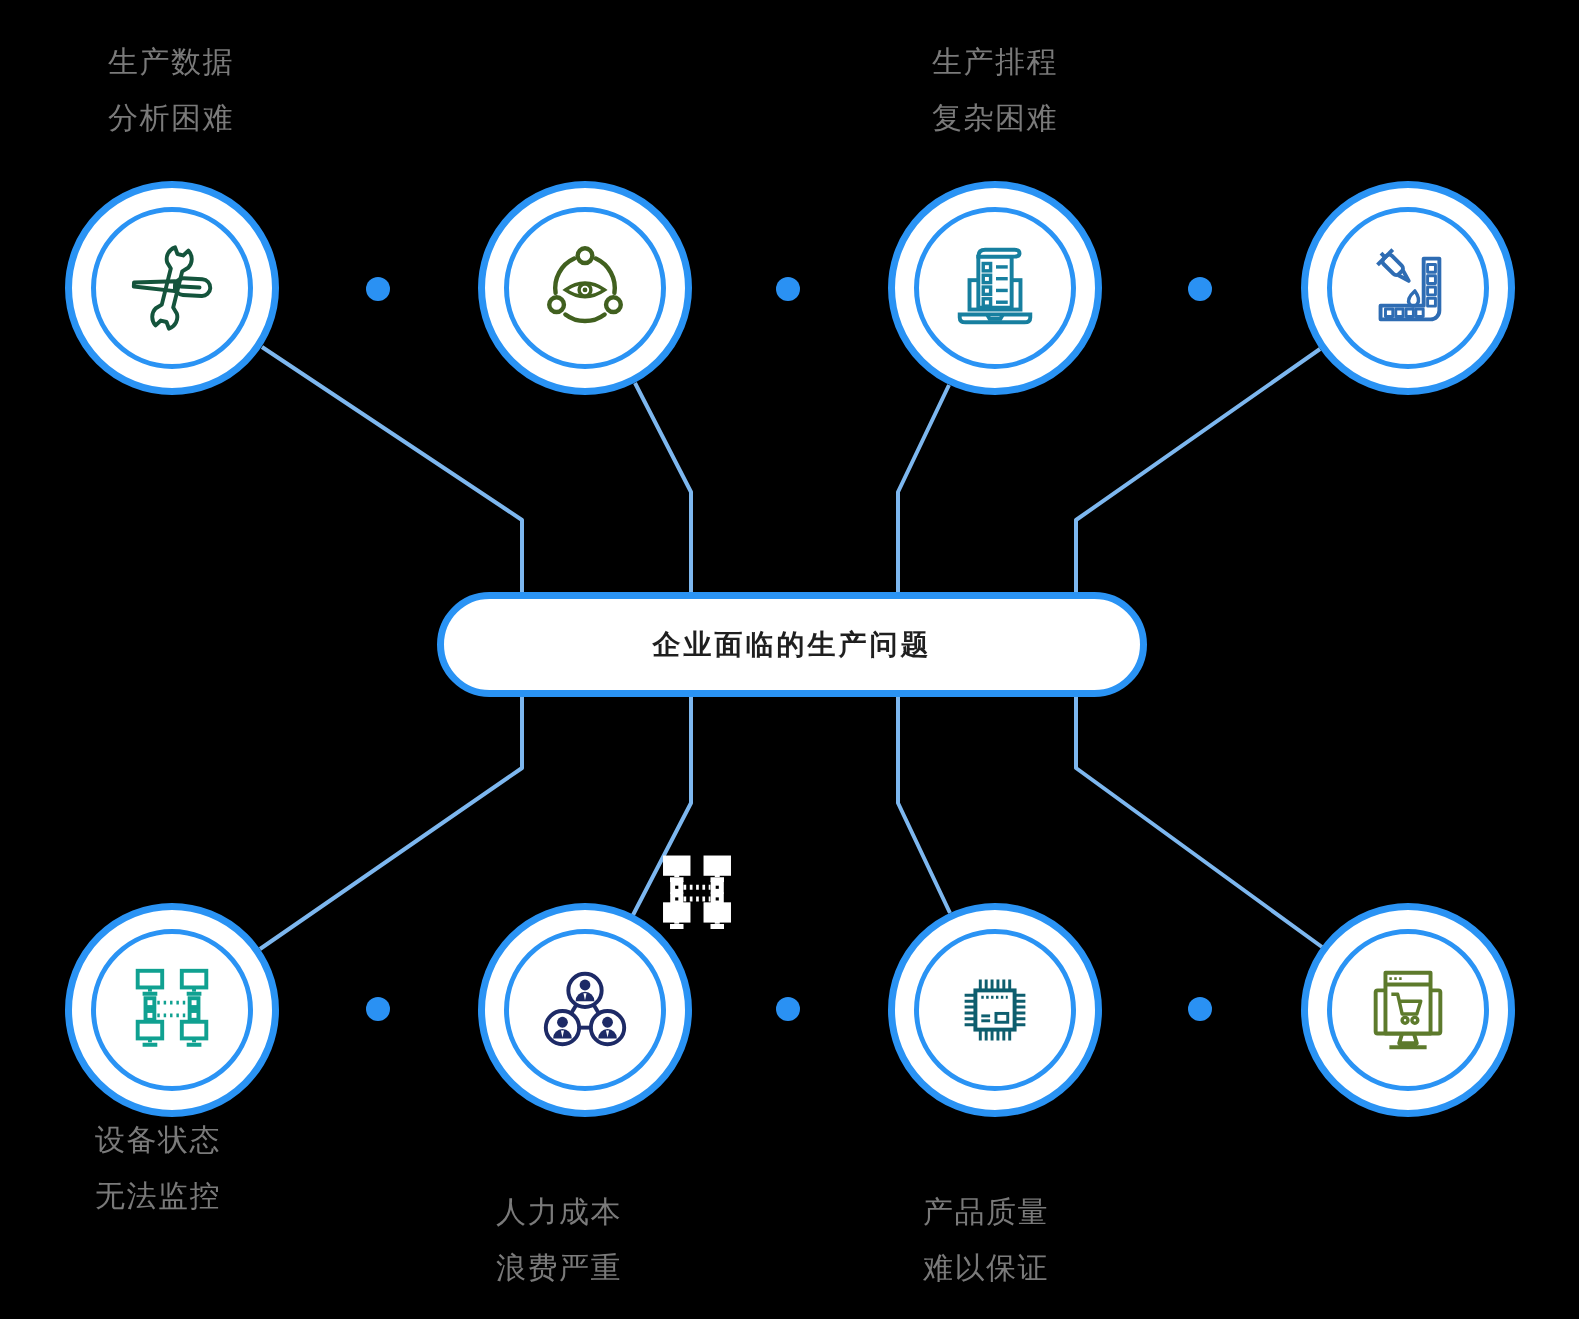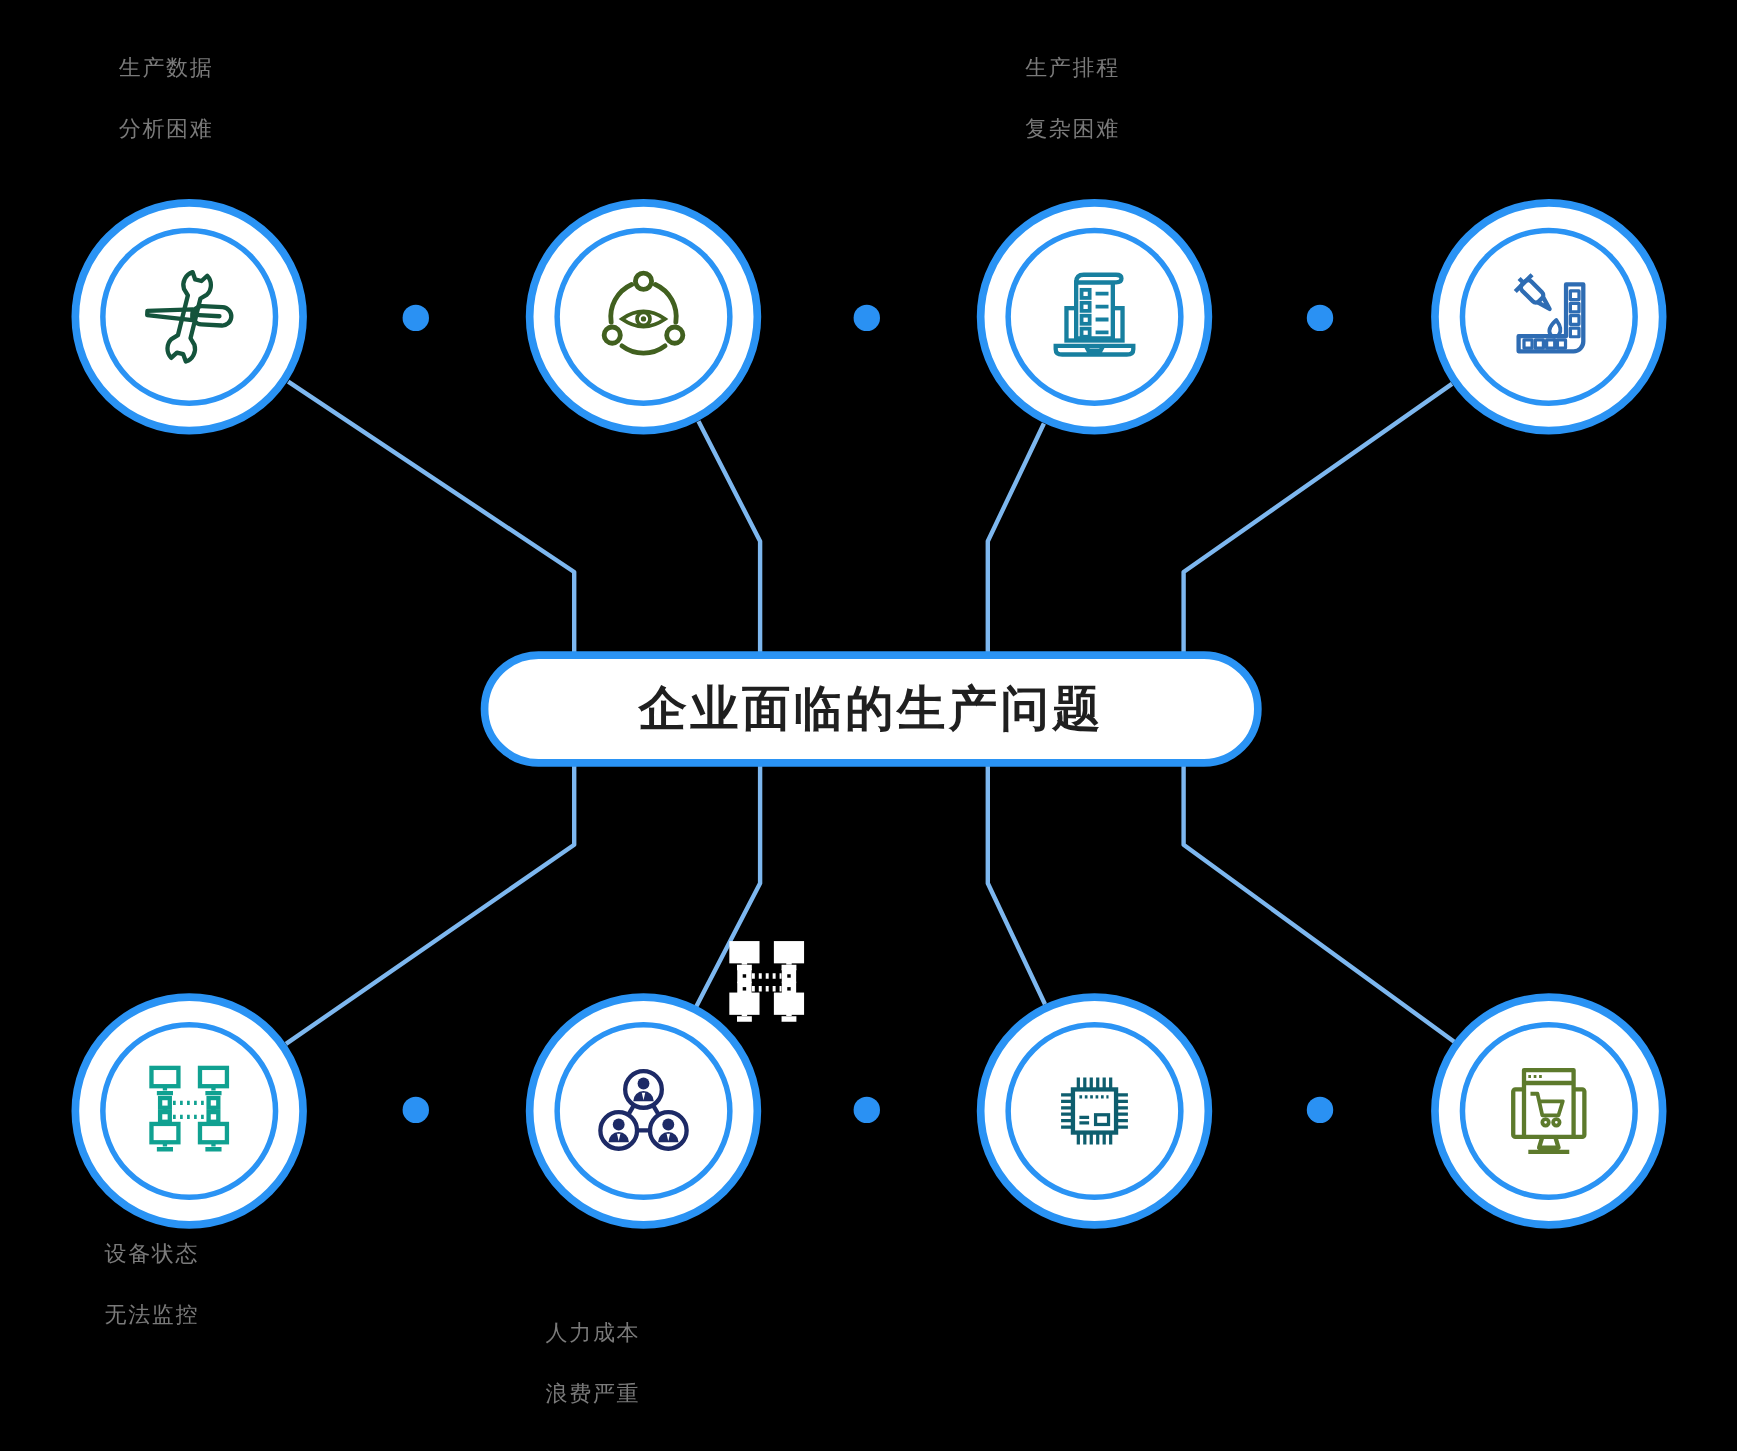--- a/index.html
+++ b/index.html
@@ -16,23 +16,23 @@
     position:absolute;left:50%;top:50%;transform:translate(-50%,-50%);
     width:162px;height:162px;box-sizing:border-box;border:5px solid #2a93f4;
     border-radius:50%;display:flex;align-items:center;justify-content:center;
   }
   .icon{width:98px;height:98px;display:block;}
   .pill{
     position:absolute;left:437px;top:592px;width:710px;height:105px;box-sizing:border-box;
     background:#ffffff;border:7px solid #2a93f4;border-radius:60px;
     display:flex;align-items:center;justify-content:center;z-index:3;
   }
-  .pill-title{font-size:44px;font-weight:bold;color:#1f1f1f;letter-spacing:3px;white-space:nowrap;}
+  .pill-title{font-size:28px;font-weight:bold;color:#1f1f1f;letter-spacing:3px;white-space:nowrap;}
   .label{
-    position:absolute;color:#7a7a7a;font-size:20px;line-height:56px;
+    position:absolute;color:#7a7a7a;font-size:30px;line-height:56px;
     letter-spacing:1.5px;z-index:2;font-weight:500;white-space:nowrap;
   }
   .white-net-icon{position:absolute;left:650px;top:849px;width:94px;height:90px;z-index:4;}
 </style>
 </head>
 <body>
 
 <div class="canvas">
 
   <svg class="connector-layer" width="1579" height="1319">
@@ -66,20 +66,24 @@
   </div>
 
   <div class="label" style="left:95px;top:1112px">
     <div>设备状态</div>
     <div>无法监控</div>
   </div>
   <div class="label" style="left:496px;top:1184px">
     <div>人力成本</div>
     <div>浪费严重</div>
   </div>
+  <div class="label" style="left:923px;top:1184px">
+    <div>产品质量</div>
+    <div>难以保证</div>
+  </div>
 
   <div class="problem-circle" style="left:65px;top:181px">
     <div class="inner-ring">
       <svg class="icon" viewBox="0 0 100 100" style="color: rgb(20, 84, 60);">
         <g fill="none" stroke="currentColor" stroke-width="4" stroke-linejoin="round" stroke-linecap="round">
           <g transform="rotate(14 50 50)">
             <path d="M44 31 L39 26 A12.5 12.5 0 0 1 43 9 L47 15 L53 15 L57 9 A12.5 12.5 0 0 1 61 26 L56 31 L56 69 L61 74 A12.5 12.5 0 0 1 57 91 L53 85 L47 85 L43 91 A12.5 12.5 0 0 1 39 74 L44 69 Z"></path>
           </g>
           <g transform="rotate(3 50 50)">
             <path d="M11 46.5 L53 43 L53 53 L11 50.5 Z"></path>

